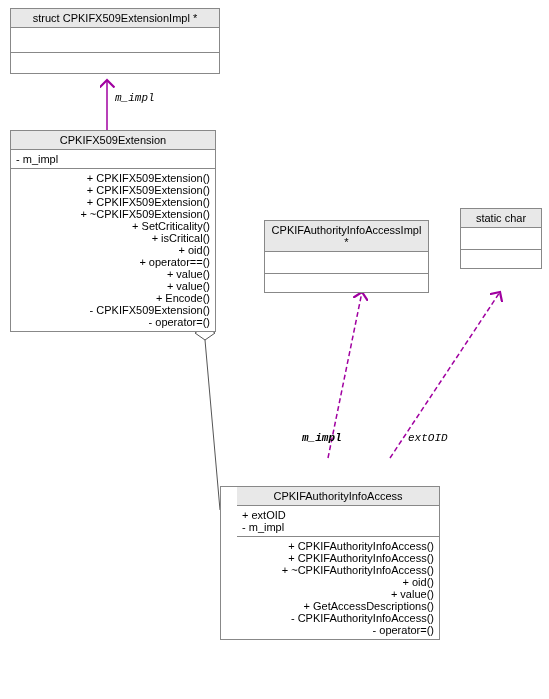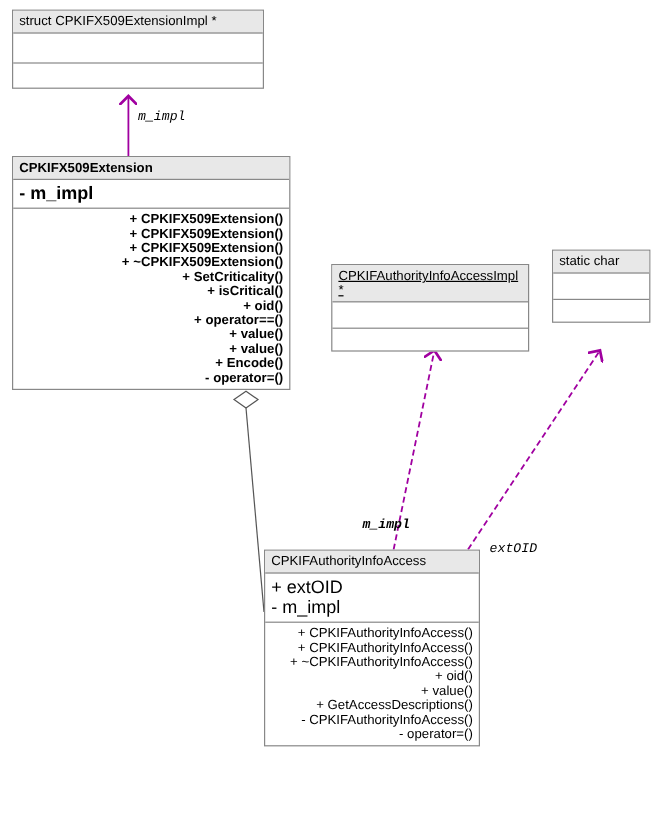--- a/index.html
+++ b/index.html
@@ -19,26 +19,27 @@
     }
     .uml-box {
       position: absolute;
       border: 1px solid #888;
       background: #ffffff;
     }
     .uml-box .title-section {
       background: #e8e8e8;
       border-bottom: 1px solid #888;
       padding: 3px 5px;
+      text-align: center;
       font-size: 11px;
     }
     .uml-box .fields-section {
       border-bottom: 1px solid #888;
       padding: 3px 5px;
-      font-size: 15px;
+      font-size: 11px;
       min-height: 16px;
     }
     .uml-box .methods-section {
       padding: 3px 5px;
       font-size: 11px;
       text-align: right;
     }
     .uml-box .empty-section {
       min-height: 30px;
       border-bottom: 1px solid #888;
@@ -89,56 +90,57 @@
   </svg>
 
   <div class="uml-box" style="left:10px; top:8px; width:210px;">
     <div class="title-section">struct CPKIFX509ExtensionImpl *</div>
     <div class="empty-section" style="min-height:25px;"></div>
     <div style="min-height:20px;"></div>
   </div>
 
   <div class="label-text" style="left:115px; top:92px;">m_impl</div>
 
-  <div class="uml-box" style="left:10px; top:130px; width:232px;font-weight:bold;">
+  <div class="uml-box" style="left:10px; top:130px; width:206px;">
     <div class="title-section">CPKIFX509Extension</div>
     <div class="fields-section">- m_impl</div>
     <div class="methods-section">
       <div>+ CPKIFX509Extension()</div>
       <div>+ CPKIFX509Extension()</div>
       <div>+ CPKIFX509Extension()</div>
       <div>+ ~CPKIFX509Extension()</div>
       <div>+ SetCriticality()</div>
       <div>+ isCritical()</div>
       <div>+ oid()</div>
       <div>+ operator==()</div>
       <div>+ value()</div>
       <div>+ value()</div>
       <div>+ Encode()</div>
+      <div>- CPKIFX509Extension()</div>
       <div>- operator=()</div>
     </div>
   </div>
 
-  <div class="uml-box" style="left:276px; top:220px; width:165px;text-decoration:underline;">
+  <div class="uml-box" style="left:264px; top:220px; width:165px;">
     <div class="title-section">CPKIFAuthorityInfoAccessImpl *</div>
     <div class="empty-section" style="min-height:22px;"></div>
     <div style="min-height:18px;"></div>
   </div>
 
   <div class="uml-box" style="left:460px; top:208px; width:82px;">
     <div class="title-section">static char</div>
     <div class="empty-section" style="min-height:22px;"></div>
     <div style="min-height:18px;"></div>
   </div>
 
   <div class="label-text label-bold" style="left:302px; top:432px;">m_impl</div>
 
-  <div class="label-text" style="left:408px; top:432px;margin-top:20px;">extOID</div>
+  <div class="label-text" style="left:408px; top:432px;">extOID</div>
 
-  <div class="uml-box" style="left:220px; top:458px; width:180px;">
+  <div class="uml-box" style="left:220px; top:486px; width:220px;padding-left:16px;">
     <div class="title-section">CPKIFAuthorityInfoAccess</div>
     <div class="fields-section">
       <div>+ extOID</div>
       <div>- m_impl</div>
     </div>
     <div class="methods-section">
       <div>+ CPKIFAuthorityInfoAccess()</div>
       <div>+ CPKIFAuthorityInfoAccess()</div>
       <div>+ ~CPKIFAuthorityInfoAccess()</div>
       <div>+ oid()</div>

